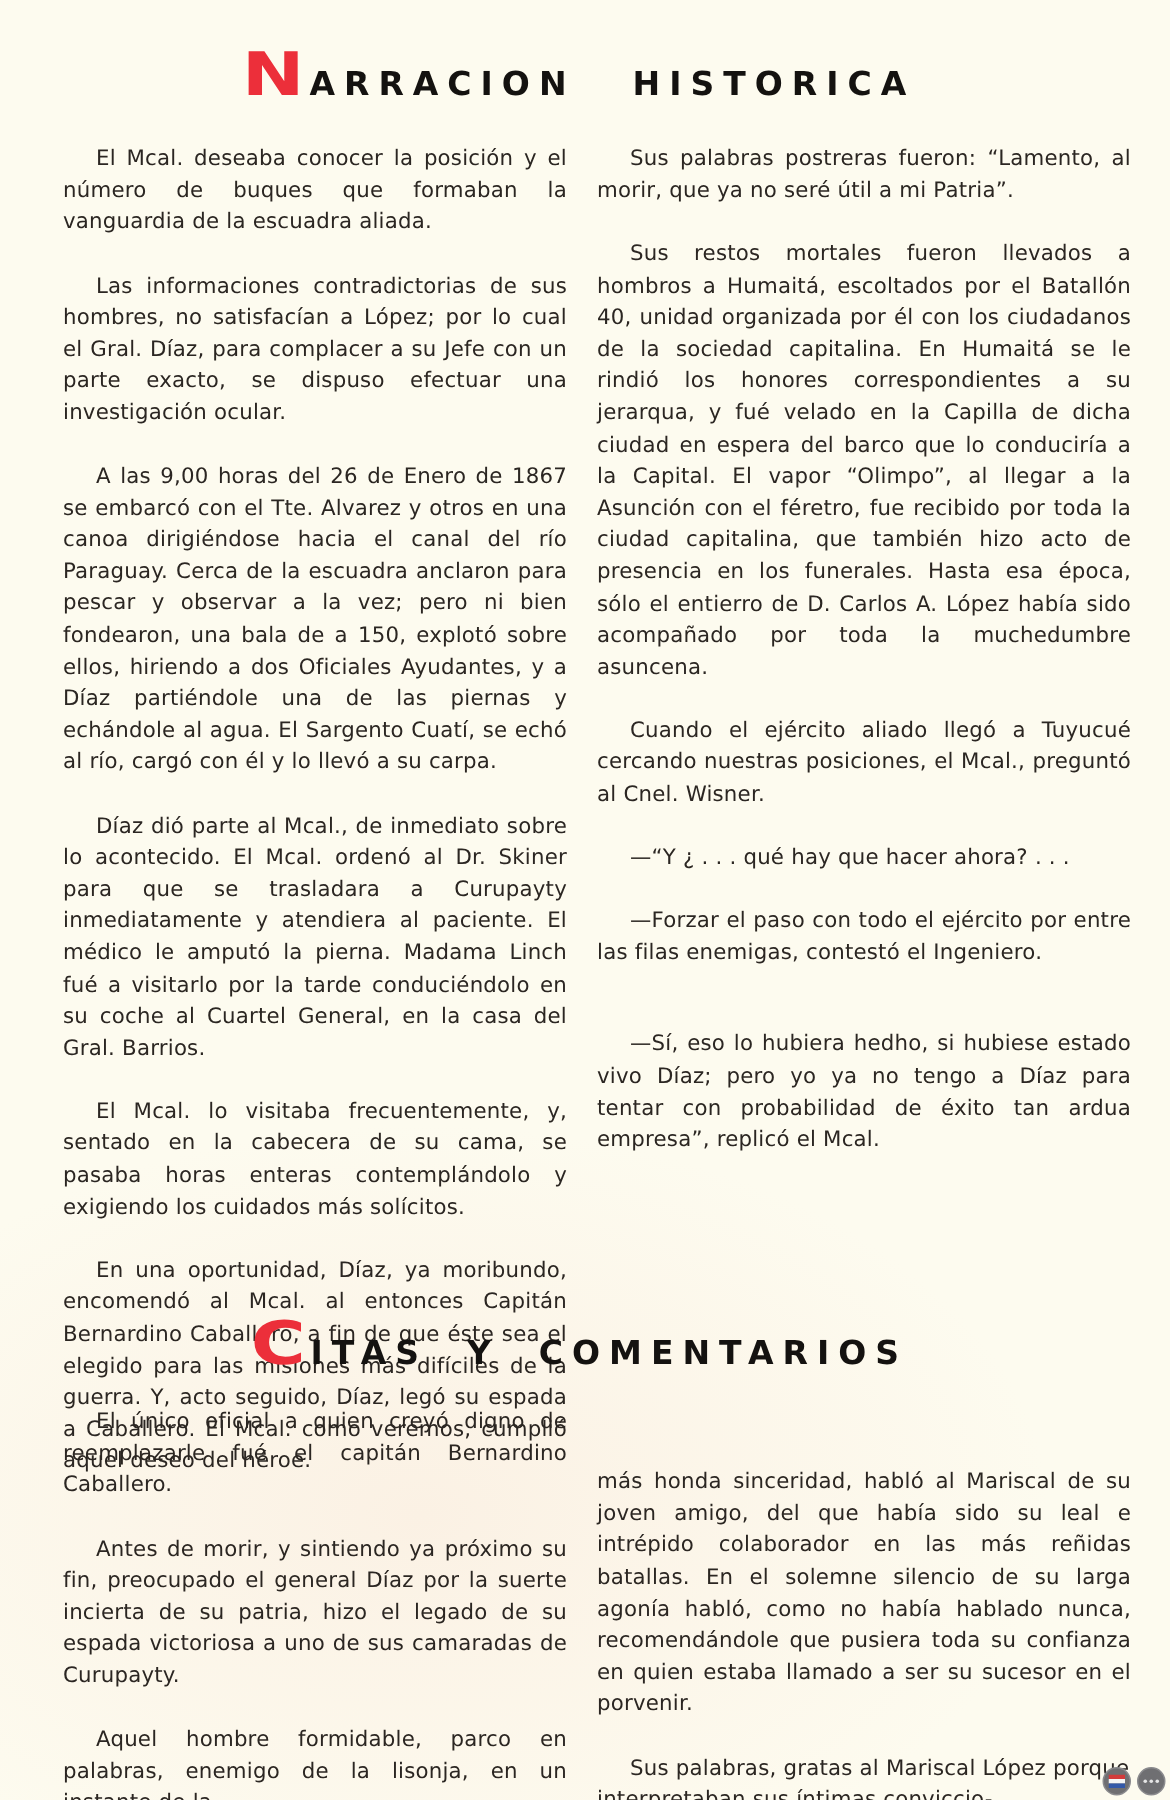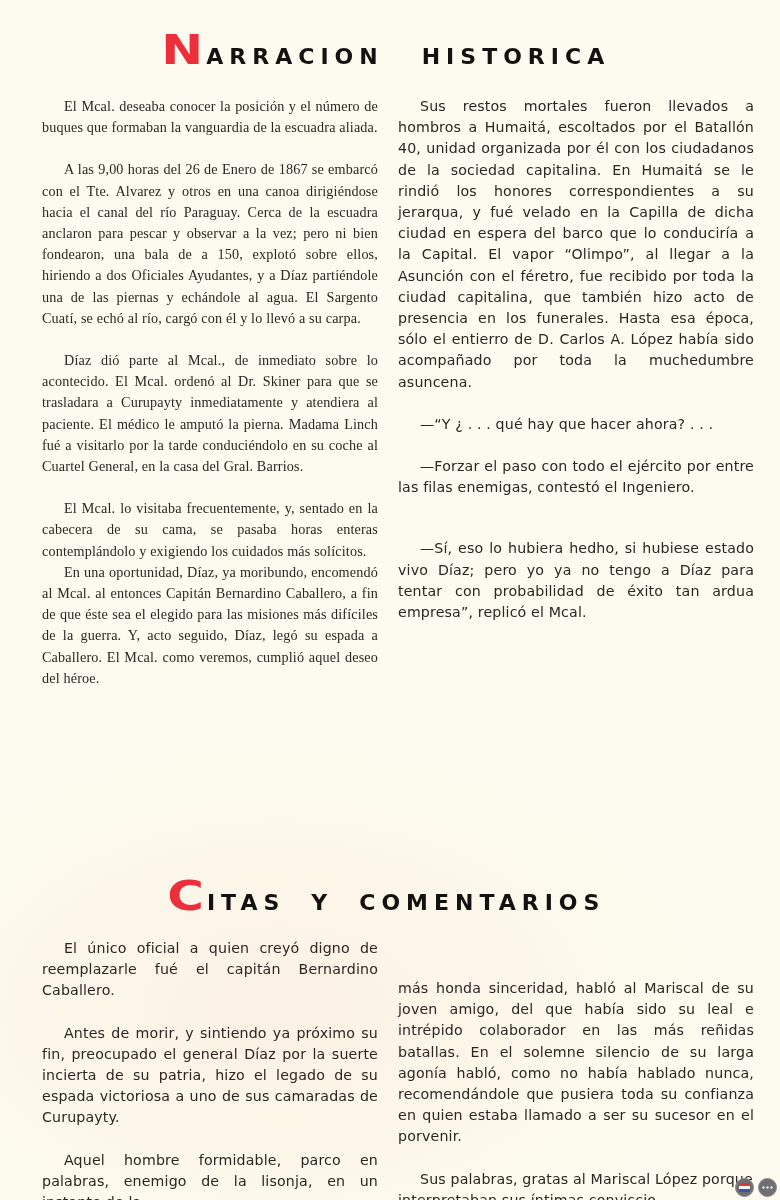--- a/index.html
+++ b/index.html
@@ -52,21 +52,21 @@
       position: absolute;
       font-size: 14.2px;
       line-height: 21.2px;
       text-align: justify;
       letter-spacing: 0.15px;
     }
     .col p {
       margin: 0;
       text-indent: 22px;
     }
-    .col1a { left: 42px; top: 96px; width: 336px; font-family: Liberation Serif, serif; }
+    .col1a { left: 42px; top: 96px; width: 336px; }
     .col1b { left: 398px; top: 96px; width: 356px; }
     .col2a { left: 42px; top: 938px; width: 336px; }
     .col2b { left: 398px; top: 938px; width: 356px; margin-top: 40px; }
 
     .noindent { text-indent: 0 !important; }
 
     .nav-buttons {
       position: absolute;
       right: 3px;
       bottom: 3px;
@@ -88,28 +88,31 @@
   </style>
 </head>
 <body>
 
 <div class="heading" id="heading-1">
   <span class="initial">N</span><span class="word">ARRACION</span><span class="gap"></span><span class="word">HISTORICA</span>
 </div>
 
 <div class="col col1a">
   <p style="margin-bottom:21px;">El Mcal. deseaba conocer la posición y el número de buques que formaban la vanguardia de la escuadra aliada.</p>
+  <p style="margin-bottom:21px;">Las informaciones contradictorias de sus hombres, no satisfacían a López; por lo cual el Gral. Díaz, para complacer a su Jefe con un parte exacto, se dispuso efectuar una investigación ocular.</p>
   <p style="margin-bottom:21px;">A las 9,00 horas del 26 de Enero de 1867 se embarcó con el Tte. Alvarez y otros en una canoa dirigiéndose hacia el canal del río Paraguay. Cerca de la escuadra anclaron para pescar y observar a la vez; pero ni bien fondearon, una bala de a 150, explotó sobre ellos, hiriendo a dos Oficiales Ayudantes, y a Díaz partiéndole una de las piernas y echándole al agua. El Sargento Cuatí, se echó al río, cargó con él y lo llevó a su carpa.</p>
   <p style="margin-bottom:21px;">Díaz dió parte al Mcal., de inmediato sobre lo acontecido. El Mcal. ordenó al Dr. Skiner para que se trasladara a Curupayty inmediatamente y atendiera al paciente. El médico le amputó la pierna. Madama Linch fué a visitarlo por la tarde conduciéndolo en su coche al Cuartel General, en la casa del Gral. Barrios.</p>
-  <p style="">El Mcal. lo visitaba frecuentemente, y, sentado en la cabecera de su cama, se pasaba horas enteras contemplándolo y exigiendo los cuidados más solícitos.</p>
+  <p style="margin-bottom:21px;">El Mcal. lo visitaba frecuentemente, y, sentado en la cabecera de su cama, se pasaba horas enteras contemplándolo y exigiendo los cuidados más solícitos.</p>
   <p>En una oportunidad, Díaz, ya moribundo, encomendó al Mcal. al entonces Capitán Bernardino Caballero, a fin de que éste sea el elegido para las misiones más difíciles de la guerra. Y, acto seguido, Díaz, legó su espada a Caballero. El Mcal. como veremos, cumplió aquel deseo del héroe.</p>
 </div>
 
 <div class="col col1b">
+  <p style="margin-bottom:21px;">Sus palabras postreras fueron: “Lamento, al morir, que ya no seré útil a mi Patria”.</p>
   <p style="margin-bottom:21px;">Sus restos mortales fueron llevados a hombros a Humaitá, escoltados por el Batallón 40, unidad organizada por él con los ciudadanos de la sociedad capitalina. En Humaitá se le rindió los honores correspondientes a su jerarqua, y fué velado en la Capilla de dicha ciudad en espera del barco que lo conduciría a la Capital. El vapor “Olimpo”, al llegar a la Asunción con el féretro, fue recibido por toda la ciudad capitalina, que también hizo acto de presencia en los funerales. Hasta esa época, sólo el entierro de D. Carlos A. López había sido acompañado por toda la muchedumbre asuncena.</p>
+  <p style="margin-bottom:21px;">Cuando el ejército aliado llegó a Tuyucué cercando nuestras posiciones, el Mcal., preguntó al Cnel. Wisner.</p>
   <p style="margin-bottom:21px;text-align:left;">—“Y ¿ . . . qué hay que hacer ahora? . . .</p>
   <p style="margin-bottom:40px;">—Forzar el paso con todo el ejército por entre las filas enemigas, contestó el Ingeniero.</p>
   <p>—Sí, eso lo hubiera hedho, si hubiese estado vivo Díaz; pero yo ya no tengo a Díaz para tentar con probabilidad de éxito tan ardua empresa”, replicó el Mcal.</p>
 </div>
 
 <div class="heading" id="heading-2">
   <span class="initial">C</span><span class="word">ITAS</span><span class="gap"></span><span class="word">Y</span><span class="gap"></span><span class="word">COMENTARIOS</span>
 </div>
 
 <div class="col col2a">

